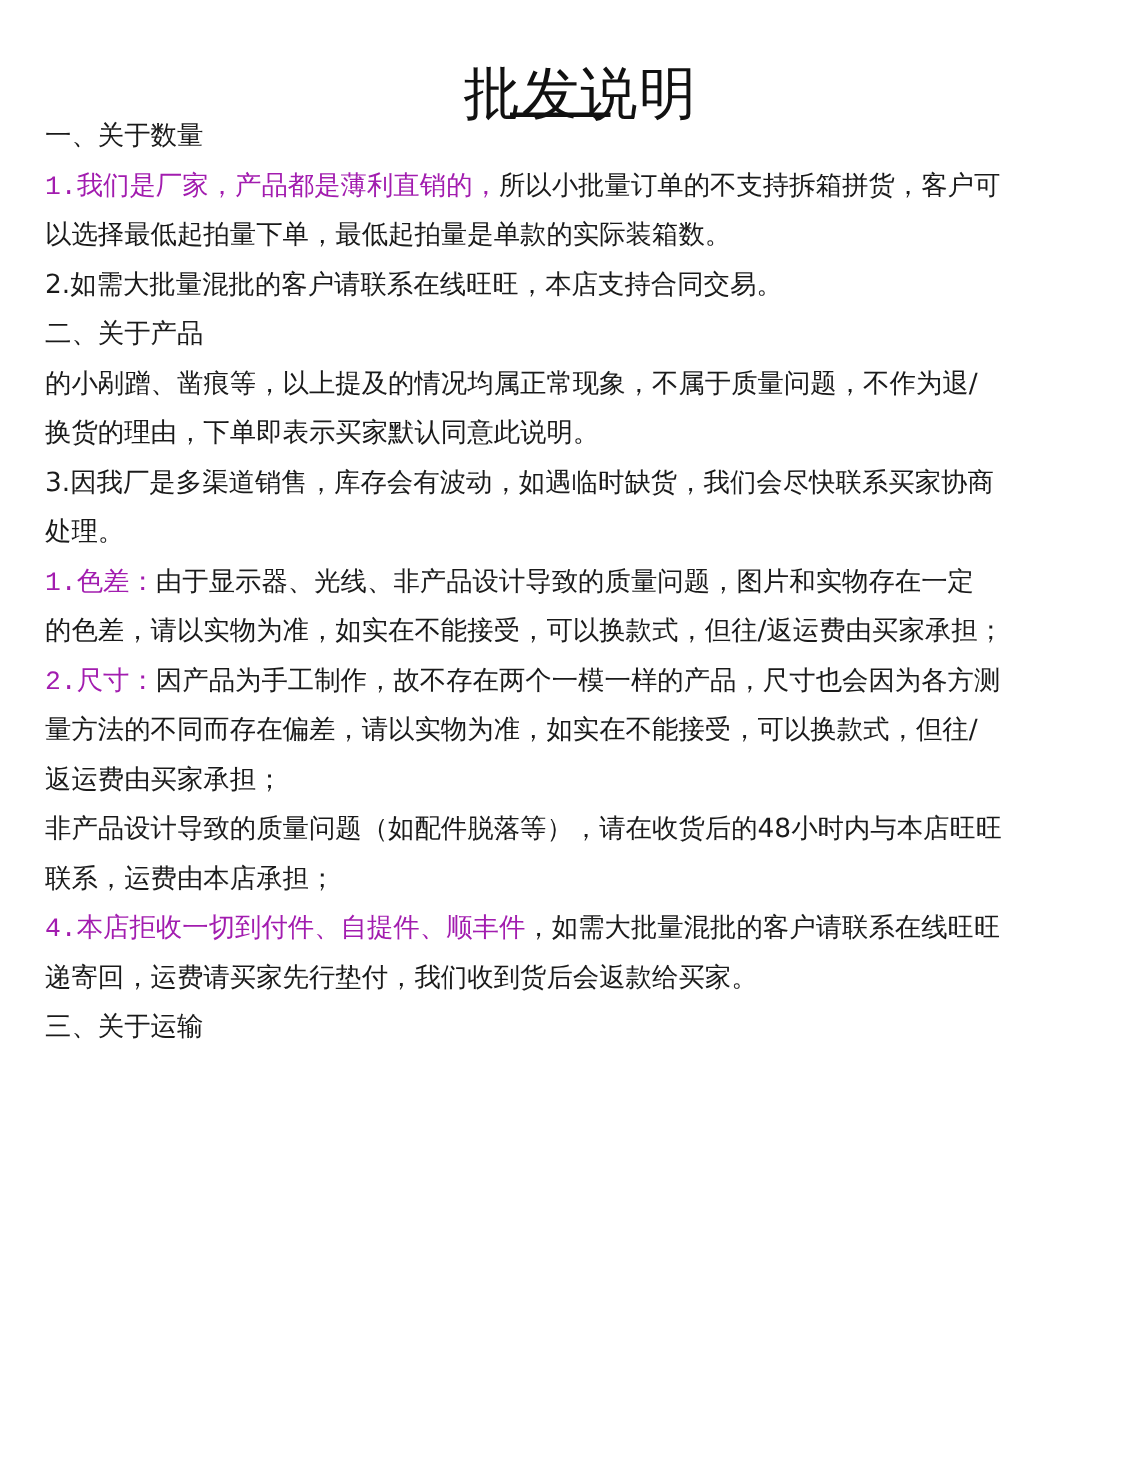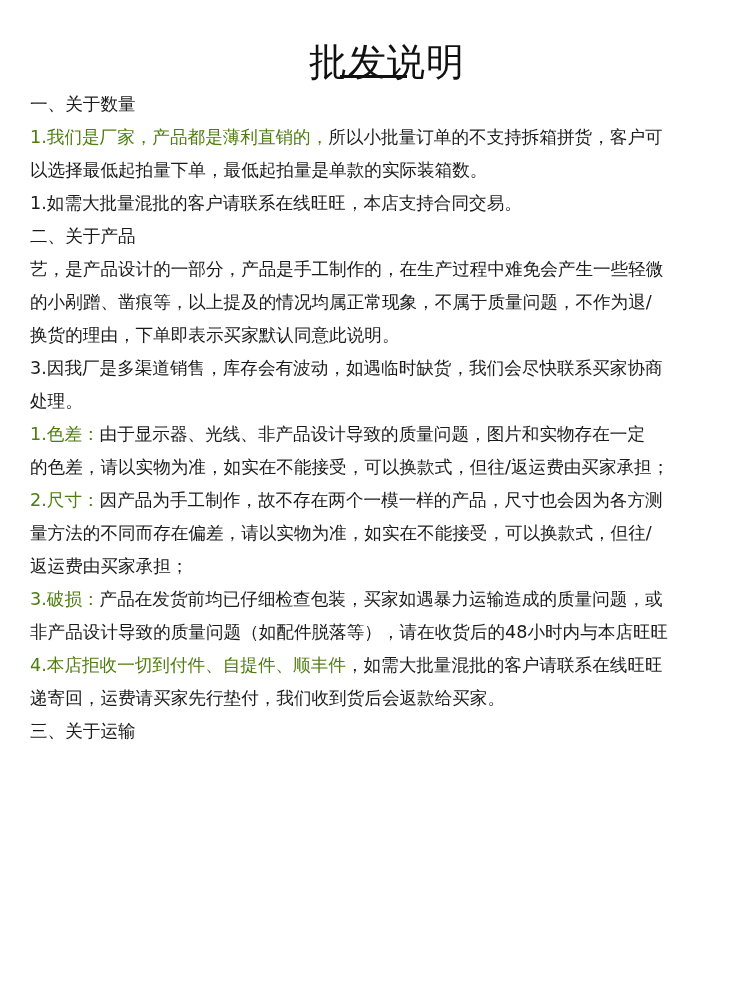--- a/index.html
+++ b/index.html
@@ -31,67 +31,67 @@
     .title-bar {
       position: absolute;
       top: 75px;
       left: 340px;
       width: 67px;
       height: 3px;
       background: #111111;
     }
     .content {
       position: absolute;
-      top: 88px;
+      top: 75px;
       left: 30px;
       width: 692px;
       font-size: 17.6px;
       line-height: 33px;
     }
     .line {
       display: block;
       white-space: nowrap;
       height: 33px;
     }
     .red {
-      color: #4d7c0f;
+      color: #a21caf;
+      font-family: Liberation Mono, monospace;
     }
   </style>
 </head>
 <body>
 
 <h1 class="title">批发说明</h1>
 <div class="title-bar"></div>
 
 <div class="content">
 
   <div>
     <span class="line">一、关于数量</span>
     <span class="line"><span class="red">1.我们是厂家，产品都是薄利直销的，</span><span>所以小批量订单的不支持拆箱拼货，客户可</span></span>
     <span class="line">以选择最低起拍量下单，最低起拍量是单款的实际装箱数。</span>
-    <span class="line">1.如需大批量混批的客户请联系在线旺旺，本店支持合同交易。</span>
+    <span class="line">2.如需大批量混批的客户请联系在线旺旺，本店支持合同交易。</span>
   </div>
 
   <div>
     <span class="line">二、关于产品</span>
-    <span class="line">艺，是产品设计的一部分，产品是手工制作的，在生产过程中难免会产生一些轻微</span>
     <span class="line">的小剐蹭、凿痕等，以上提及的情况均属正常现象，不属于质量问题，不作为退/</span>
     <span class="line">换货的理由，下单即表示买家默认同意此说明。</span>
     <span class="line">3.因我厂是多渠道销售，库存会有波动，如遇临时缺货，我们会尽快联系买家协商</span>
     <span class="line">处理。</span>
   </div>
 
   <div>
     <span class="line"><span class="red">1.色差：</span><span>由于显示器、光线、非产品设计导致的质量问题，图片和实物存在一定</span></span>
     <span class="line">的色差，请以实物为准，如实在不能接受，可以换款式，但往/返运费由买家承担；</span>
     <span class="line"><span class="red">2.尺寸：</span><span>因产品为手工制作，故不存在两个一模一样的产品，尺寸也会因为各方测</span></span>
     <span class="line">量方法的不同而存在偏差，请以实物为准，如实在不能接受，可以换款式，但往/</span>
     <span class="line">返运费由买家承担；</span>
-    <span class="line"><span class="red">3.破损：</span><span>产品在发货前均已仔细检查包装，买家如遇暴力运输造成的质量问题，或</span></span>
     <span class="line">非产品设计导致的质量问题（如配件脱落等），请在收货后的48小时内与本店旺旺</span>
+    <span class="line">联系，运费由本店承担；</span>
     <span class="line"><span class="red">4.本店拒收一切到付件、自提件、顺丰件</span><span>，如需大批量混批的客户请联系在线旺旺</span></span>
     <span class="line">递寄回，运费请买家先行垫付，我们收到货后会返款给买家。</span>
   </div>
 
   <div>
     <span class="line">三、关于运输</span>
   </div>
 
 </div>
 

